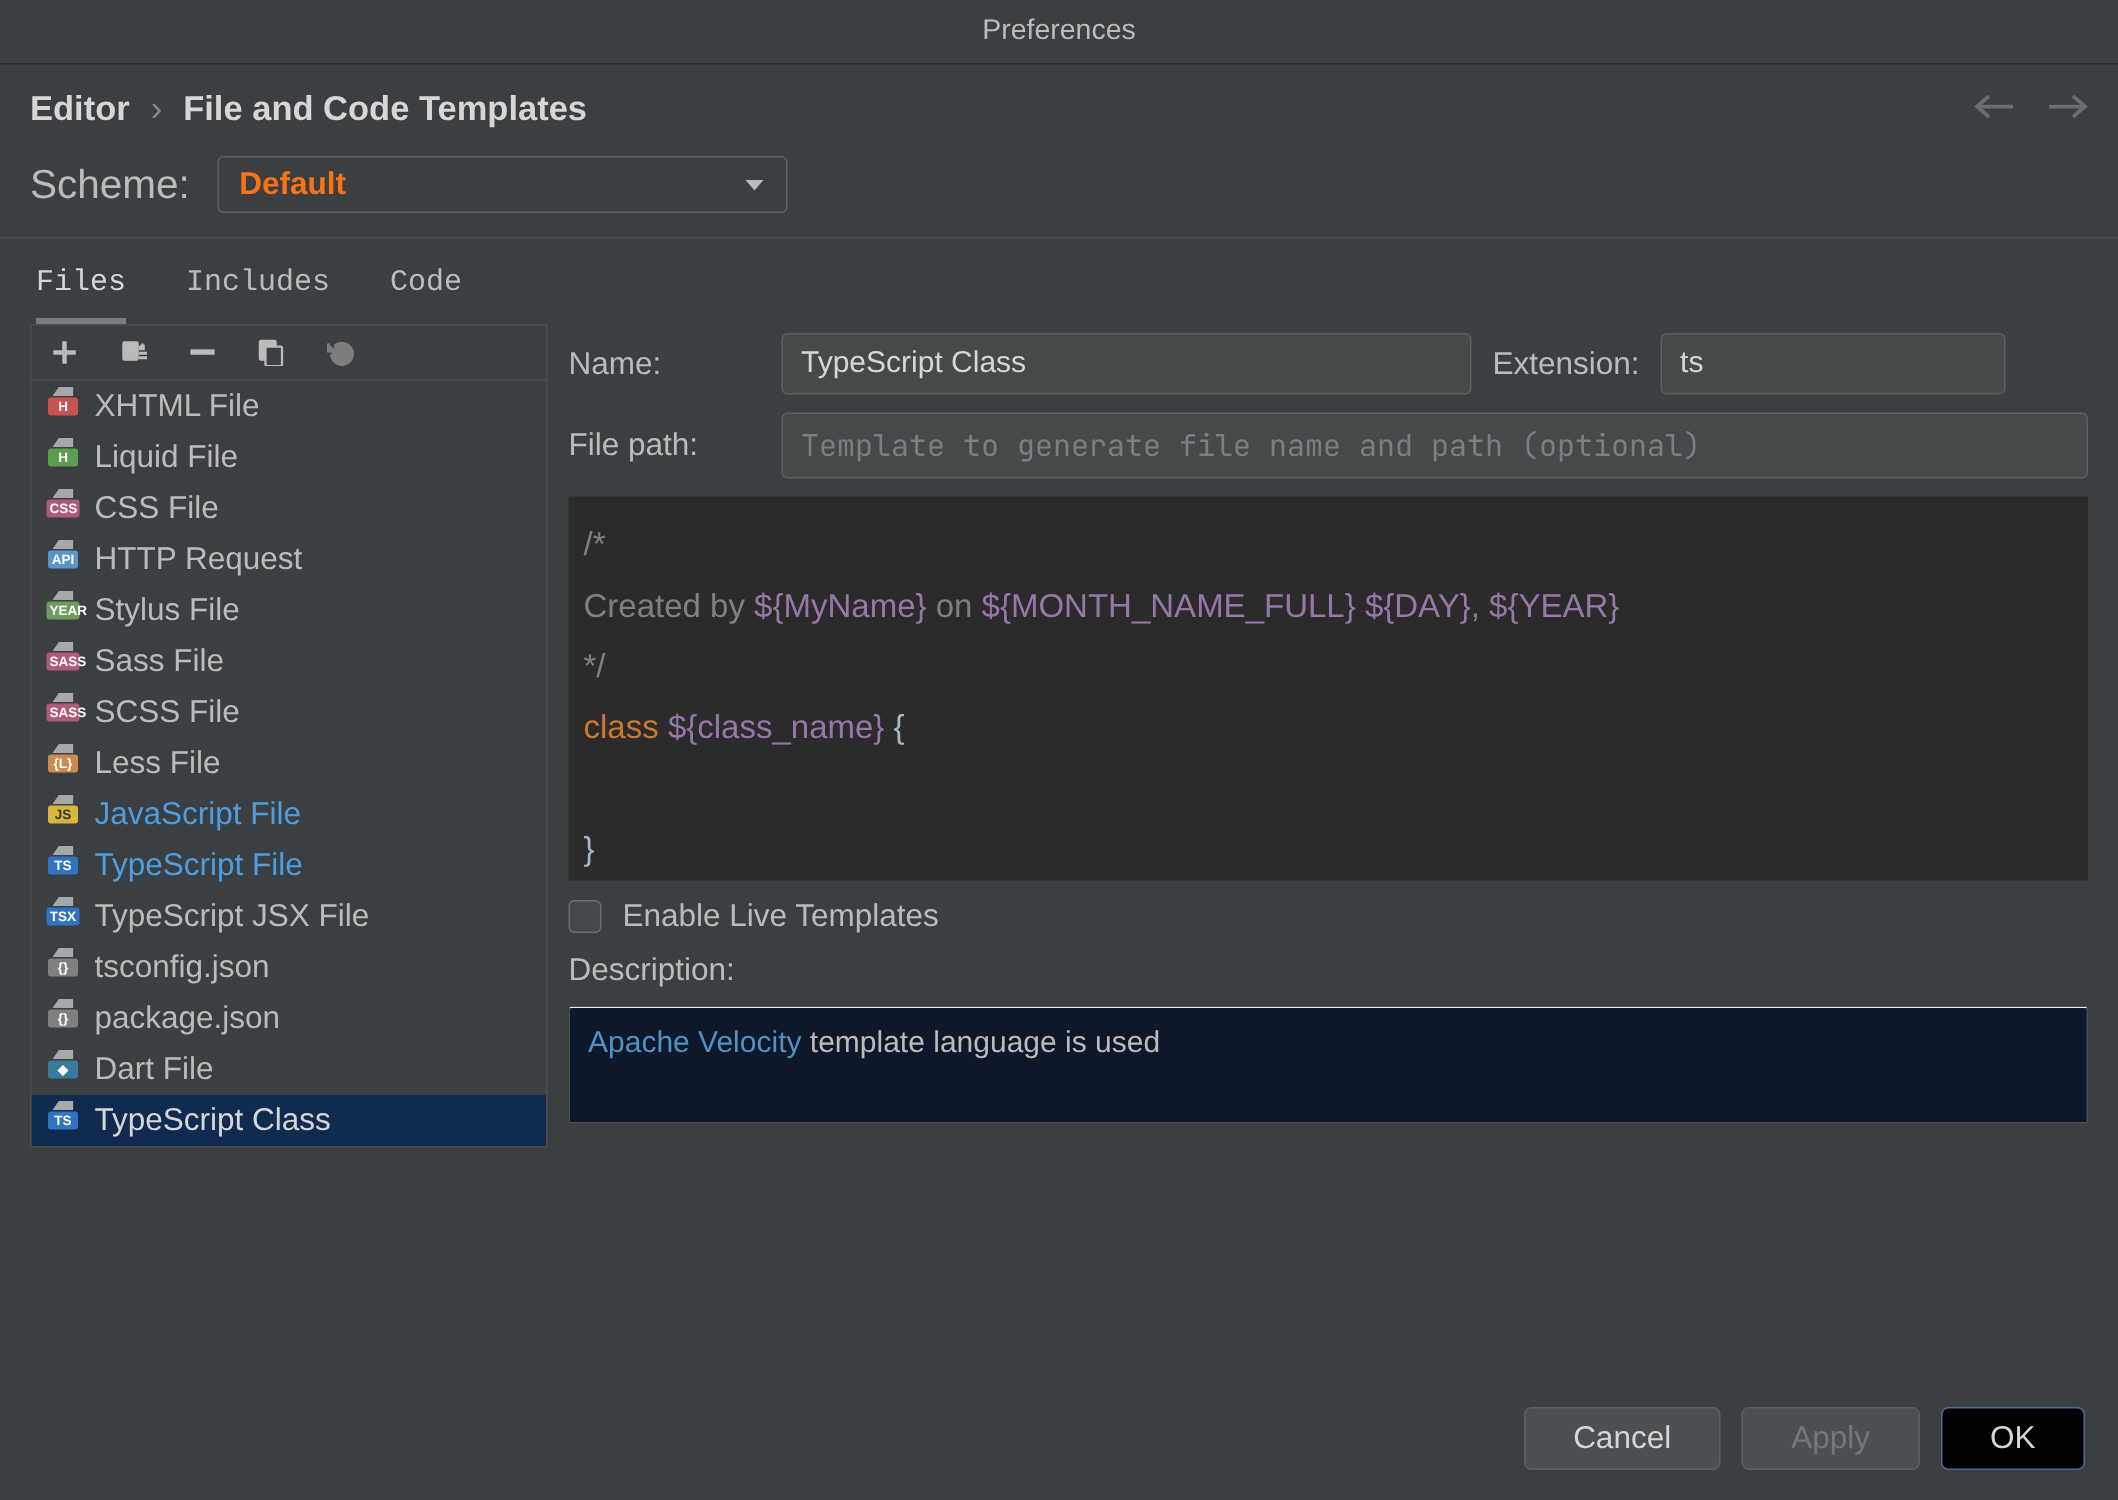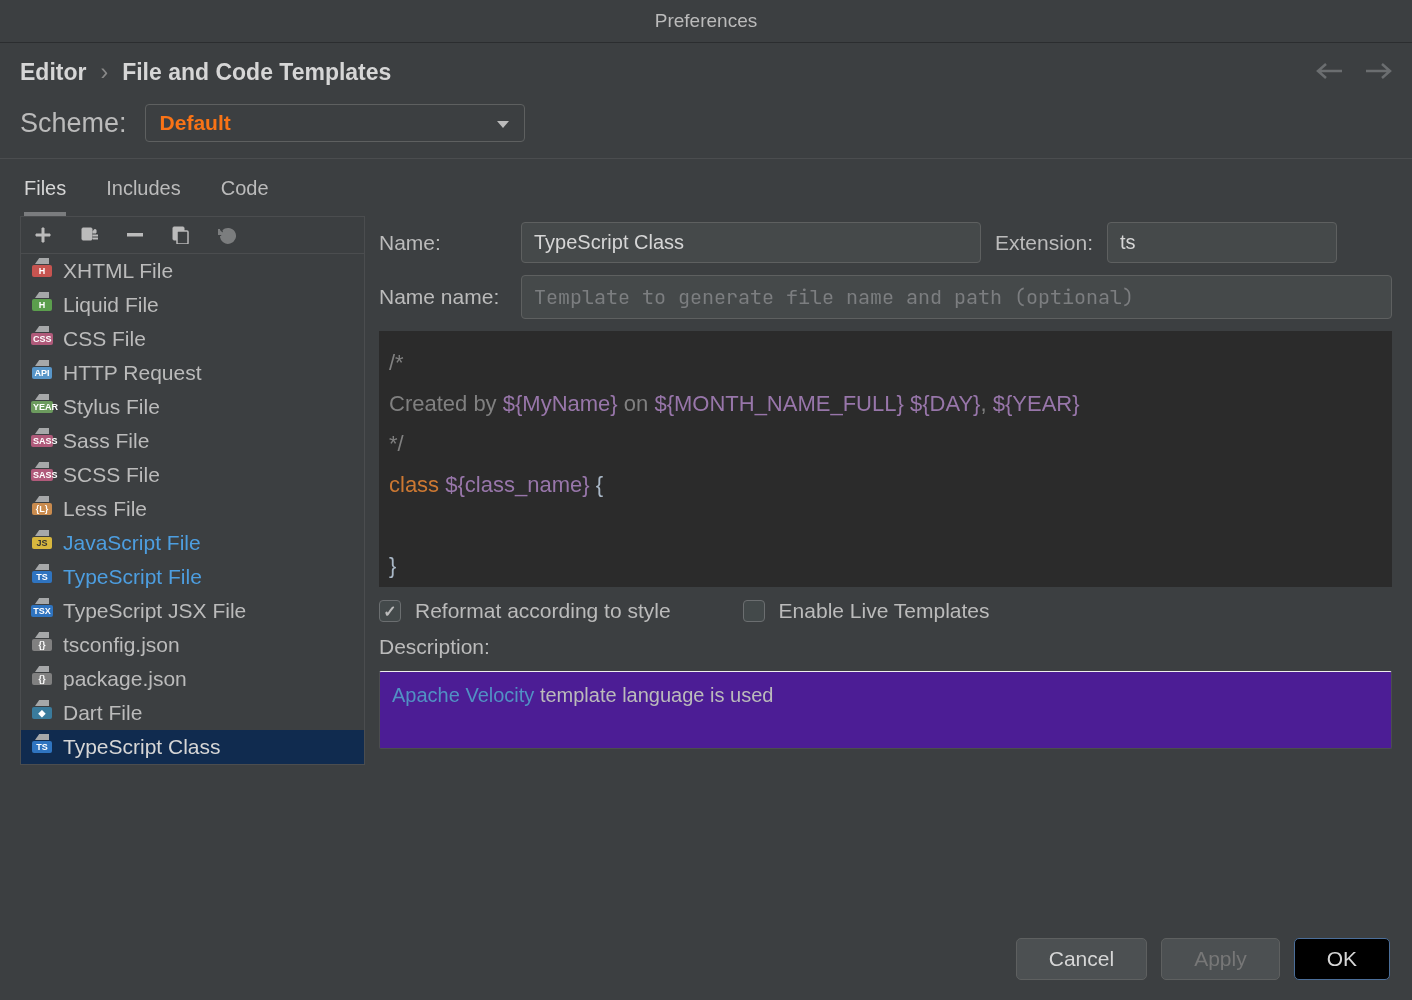--- a/index.html
+++ b/index.html
@@ -49,20 +49,21 @@
     font-size: 21px;
     font-weight: 600;
     color: #f97316;
     cursor: pointer;
   }
   .tabs {
     display: flex;
     gap: 40px;
     padding: 18px 24px 0 24px;
     font-size: 20px;
+    font-family: Liberation Mono, monospace;
   }
   .tab { padding-bottom: 12px; color: #bbbbbb; cursor: pointer; }
   .tab.active { border-bottom: 4px solid #7a7c7e; color: #d6d6d6; }
   .main-area {
     display: flex;
     padding: 0 20px;
     gap: 14px;
   }
   .left-panel {
     width: 345px;
@@ -161,21 +162,21 @@
     border: 1px solid #6b6e70;
     border-radius: 4px;
     display:flex; align-items:center; justify-content:center;
     background:#43494a;
   }
   .chk-box.checked::after {
     content:'✓'; color:#bbbbbb; font-size:16px; font-weight:700;
   }
   .desc-label { font-size: 21px; color:#bbbbbb; }
   .desc-box {
-    background: #4c1d95;
+    background: #0f172a;
     border: 1px solid #4b4d4f;
     border-top-color: #eeeeee;
     border-radius: 2px;
     padding: 12px;
     font-size: 20px;
     color: #bbbbbb;
     height: 78px;
   }
   .desc-box .link { color: #5191c4; }
   .footer {
@@ -357,36 +358,32 @@
   </div>
 
   <div class="right-panel">
     <div class="form-row">
       <span class="flabel">Name:</span>
       <input class="text-input input-name" value="TypeScript Class" style="">
       <span class="flabel ext">Extension:</span>
       <input class="text-input input-ext" value="ts" style="">
     </div>
     <div class="form-row">
-      <span class="flabel">Name name:</span>
+      <span class="flabel">File path:</span>
       <input class="text-input" style="font-family: &quot;JetBrains Mono&quot;, Menlo, monospace;" placeholder="Template to generate file name and path (optional)">
     </div>
 
     <div class="code-area"><span>/*</span>
 <span>Created by </span><span class="k-var">${MyName}</span><span> on </span><span class="k-var">${MONTH_NAME_FULL}</span><span> </span><span class="k-var">${DAY}</span><span>, </span><span class="k-var">${YEAR}</span>
 <span>*/</span>
 <span class="k-class">class</span><span> </span><span class="k-var">${class_name}</span><span class="k-brace"> {</span>
 
 <span class="k-brace">}</span></div>
 
     <div class="checkbox-row">
-      <label class="chk">
-        <span class="chk-box checked"></span>
-        <span>Reformat according to style</span>
-      </label>
       <label class="chk">
         <span class="chk-box"></span>
         <span>Enable Live Templates</span>
       </label>
     </div>
 
     <div class="desc-label">Description:</div>
     <div class="desc-box">
       <span class="link">Apache Velocity</span><span> template language is used</span>
     </div>

